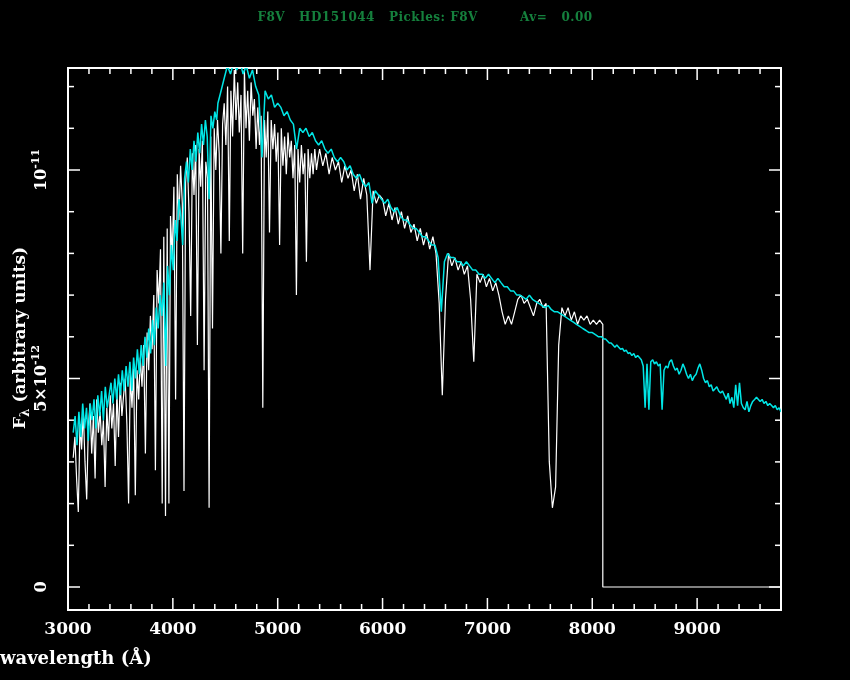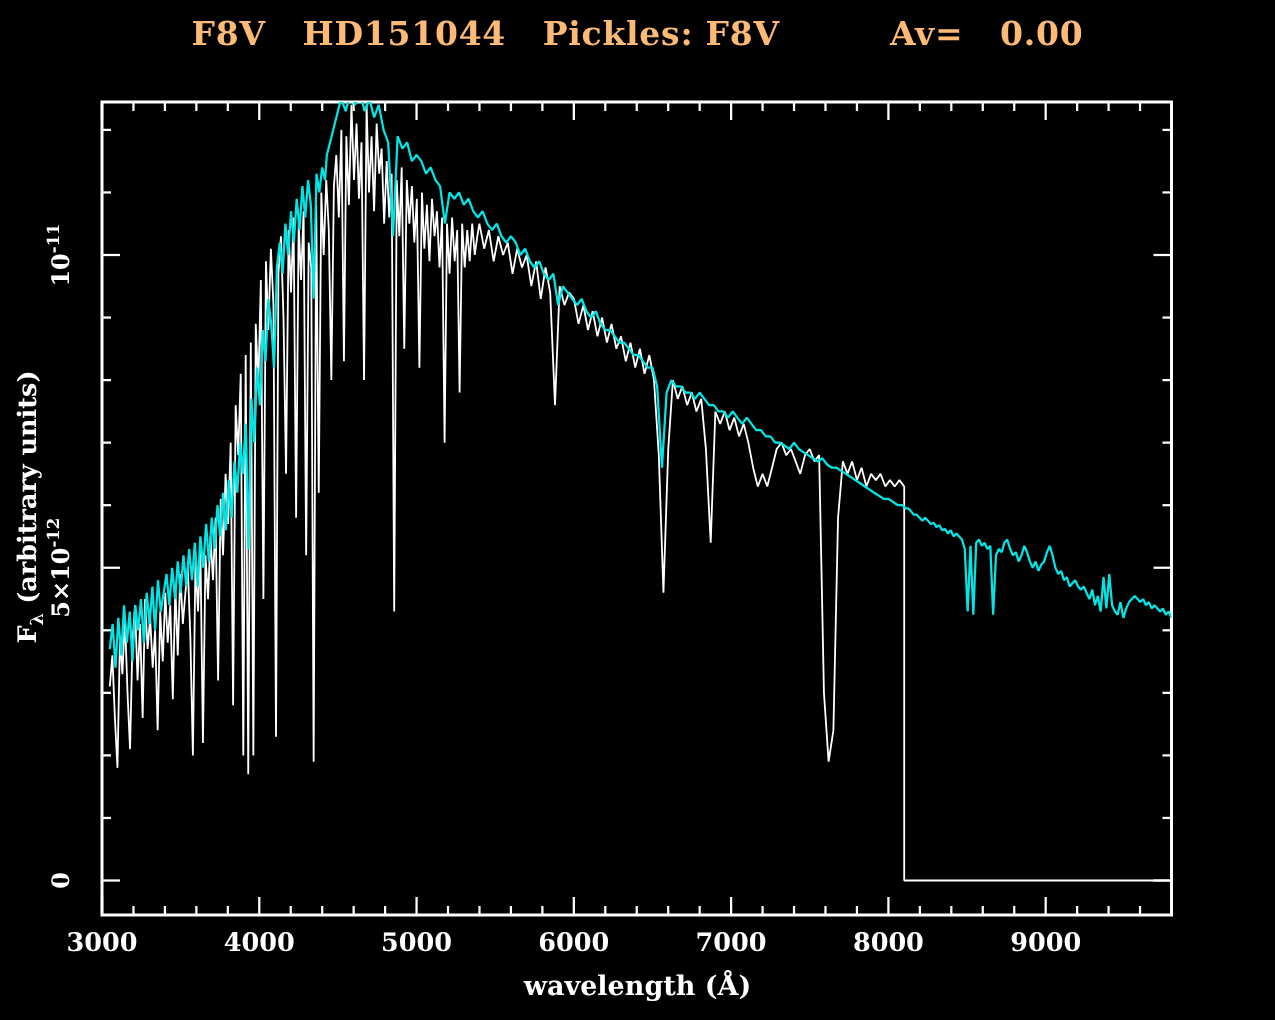--- a/index.html
+++ b/index.html
@@ -1,19 +1,19 @@
 <!DOCTYPE html>
 <html><head>
 <meta charset="utf-8">
 <style>
   html,body{margin:0;padding:0;background:#000;width:850px;height:680px;overflow:hidden;}
   body{position:relative;font-family:"DejaVu Serif","Liberation Serif",serif;}
-  .title{position:absolute;top:10px;left:0;width:850px;text-align:center;color:#fdba74;
-         font-size:22px;font-weight:bold;white-space:pre;letter-spacing:.5px;}
-  .xlabel{position:absolute;top:647px;left:0;width:850px;text-align:center;color:#fff;
+  .title{position:absolute;top:10px;left:0;width:850px;text-align:center;color:#15803d;
+         font-size:12px;font-weight:bold;white-space:pre;letter-spacing:.5px;}
+  .xlabel{position:absolute;top:647px;left:0;width:850px;color:#fff;
           font-size:18px;font-weight:bold;white-space:pre;}
   .ylabel{position:absolute;left:-128px;top:325px;width:300px;height:26px;text-align:center;
           color:#fff;font-size:17px;font-weight:bold;transform:rotate(-90deg);white-space:pre;}
   .ylabel sub{font-size:12px;}
   svg{position:absolute;left:0;top:0;}
 </style>
 </head>
 <body>
 
 <div class="title">F8V   HD151044   Pickles: F8V         Av=   0.00</div>

